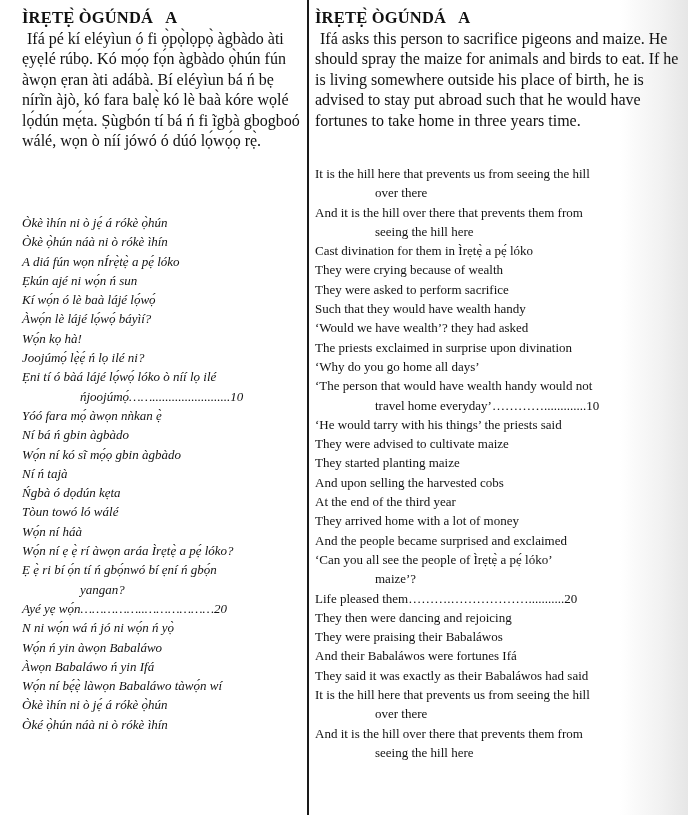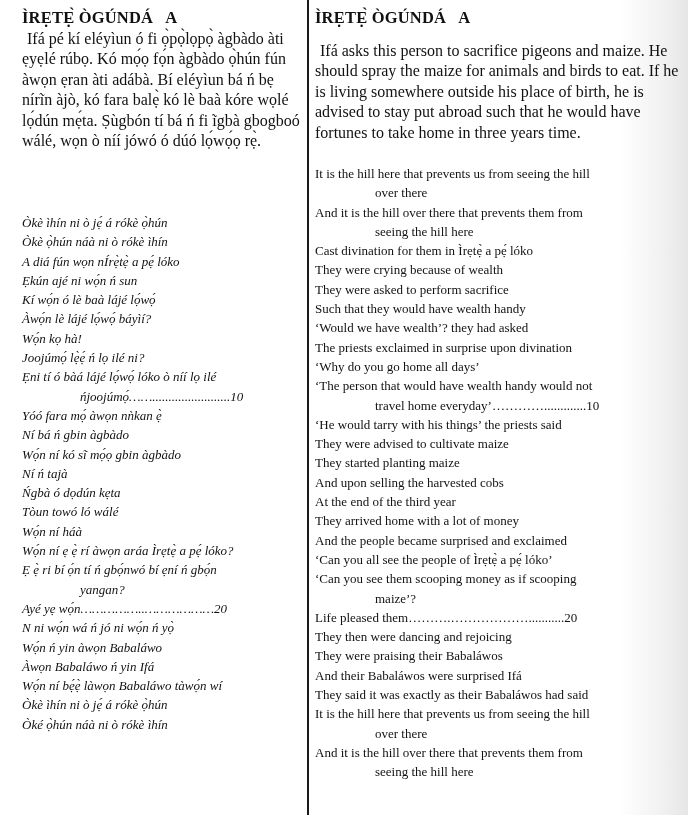--- a/index.html
+++ b/index.html
@@ -17,21 +17,21 @@
     background: #1a1a1a;
   }
   .title {
     position: absolute; top: 8px; font-weight: bold; font-size: 16.5px; letter-spacing: 0.2px;
     white-space: pre; line-height: 20px;
   }
   .para {
     position: absolute; top: 29px; font-size: 16px; line-height: 20.4px; margin: 0;
   }
   #left .para { width: 286px; }
-  #right .para { width: 372px; margin-top: 12px; }
+  #right .para { width: 372px; }
   .para .indent { display: inline-block; width: 5px; }
   .verse { position: absolute; margin: 0; padding: 0; list-style: none; font-size: 13px; }
   .verse li { line-height: 19.3px; white-space: nowrap; }
   .verse li .cont { display: block; padding-left: 60px; }
   #left .verse li .cont { padding-left: 58px; }
 </style>
 </head>
 <body>
 
 <div class="divider"></div>
@@ -83,22 +83,22 @@
       <li><span>‘Why do you go home all days’</span></li>
       <li><span>‘The person that would have wealth handy would not</span><span class="cont">travel home everyday’………….............10</span></li>
       <li><span>‘He would tarry with his things’ the priests said</span></li>
       <li><span>They were advised to cultivate maize</span></li>
       <li><span>They started planting maize</span></li>
       <li><span>And upon selling the harvested cobs</span></li>
       <li><span>At the end of the third year</span></li>
       <li><span>They arrived home with a lot of money</span></li>
       <li><span>And the people became surprised and exclaimed</span></li>
       <li><span>‘Can you all see the people of Ìrẹtẹ̀ a pẹ́ lóko’</span></li>
-      <li><span>‘Can you see them scooping money as if scooping</span><span class="cont">maize’?</span></li>
+      <li><span class="cont">maize’?</span></li>
       <li><span>Life pleased them……….………………...........20</span></li>
       <li><span>They then were dancing and rejoicing</span></li>
       <li><span>They were praising their Babaláwos</span></li>
-      <li><span>And their Babaláwos were surprised Ifá</span></li>
+      <li><span>And their Babaláwos were fortunes Ifá</span></li>
       <li><span>They said it was exactly as their Babaláwos had said</span></li>
       <li><span>It is the hill here that prevents us from seeing the hill</span><span class="cont">over there</span></li>
       <li><span>And it is the hill over there that prevents them from</span><span class="cont">seeing the hill here</span></li>
     </ul>
 </section>
 
 </body></html>

